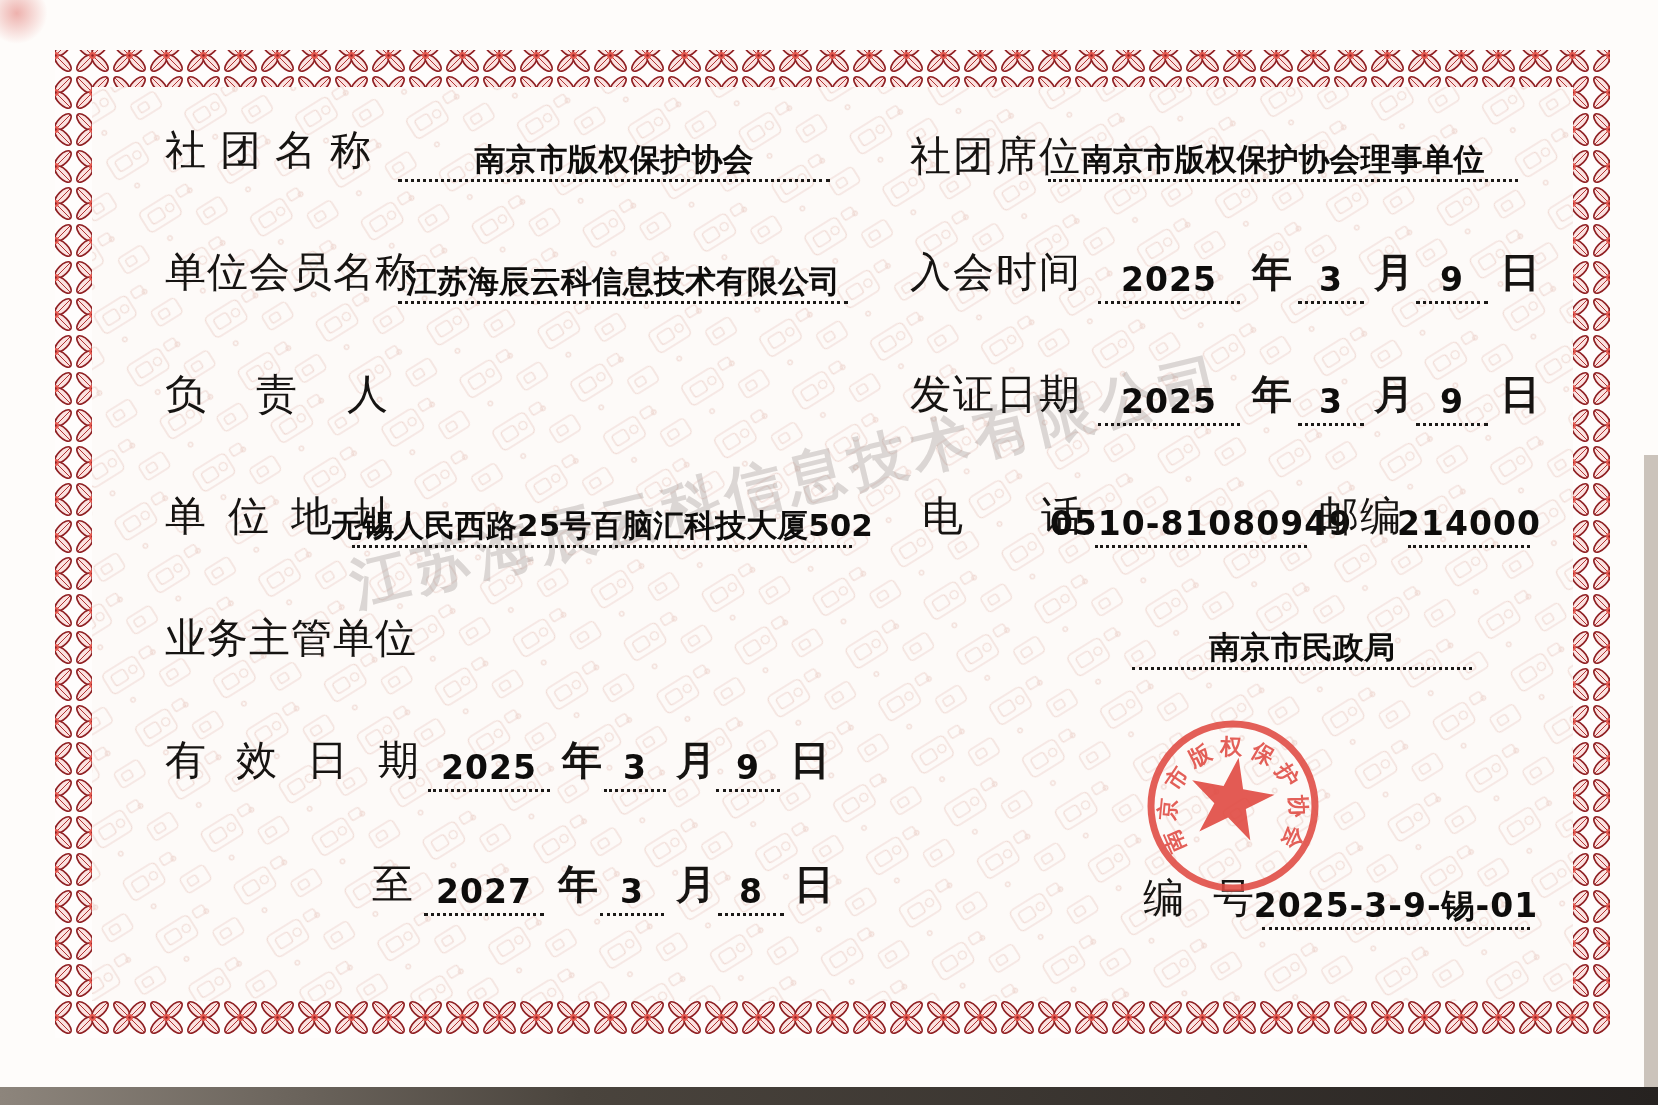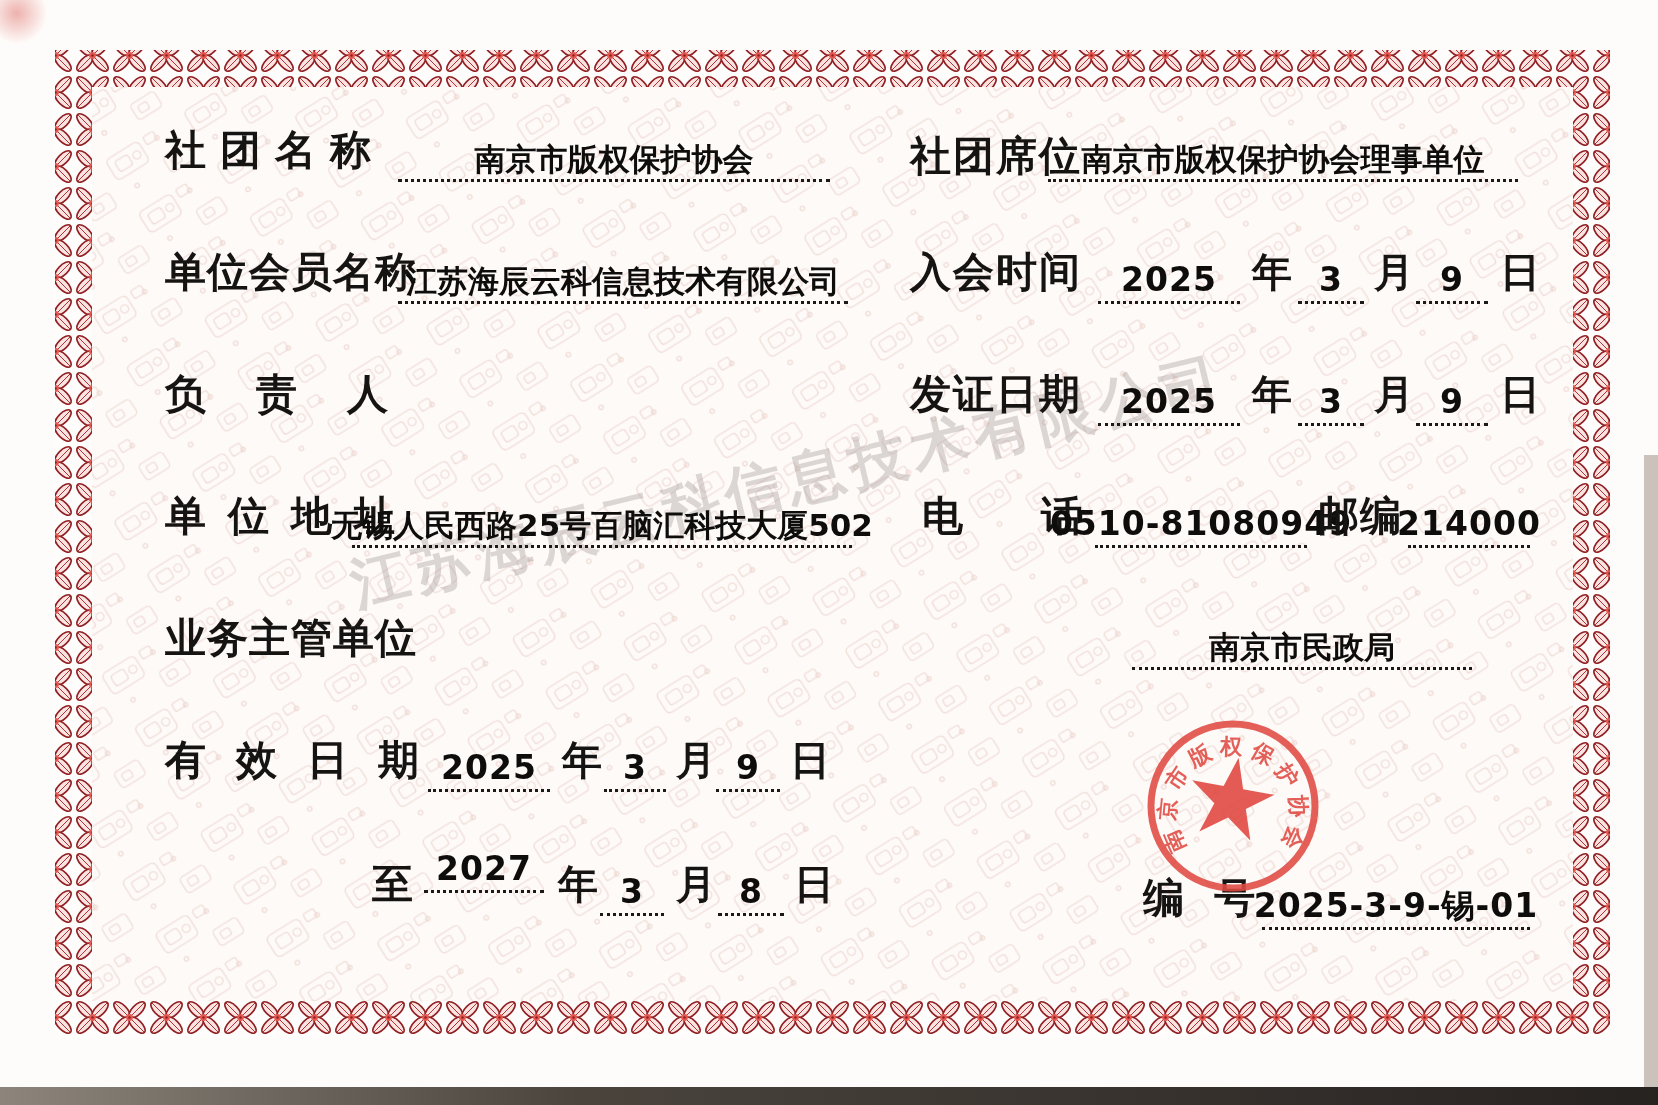--- a/index.html
+++ b/index.html
@@ -11,21 +11,21 @@
   .bg-layer{position:absolute;left:0;top:0;z-index:0;}
   .seal-layer{position:absolute;left:0;top:0;z-index:5;pointer-events:none;}
   .watermark{
     position:absolute;left:352px;top:548px;z-index:1;white-space:nowrap;
     font-family:"DejaVu Sans","Liberation Sans",sans-serif;font-weight:700;
     font-size:58px;letter-spacing:6px;color:rgba(141,131,128,0.30);
     transform:rotate(-13.5deg);transform-origin:0 50%;
   }
   .lbl{
     position:absolute;z-index:2;white-space:nowrap;
-    font-family:"DejaVu Serif","Liberation Serif",serif;font-weight:700;
+    font-family:"DejaVu Serif","Liberation Serif",serif;font-weight:400;
     font-size:41px;color:#161412;
   }
   .unit{
     position:absolute;z-index:2;white-space:nowrap;
     font-family:"DejaVu Serif","Liberation Serif",serif;font-weight:700;
     font-size:40px;color:#161412;
   }
   .vline{
     position:absolute;z-index:2;display:flex;justify-content:center;align-items:flex-end;
     border-bottom:3.5px dotted #1c1a18;height:62px;padding-bottom:3px;box-sizing:border-box;
@@ -124,21 +124,21 @@
   <div class="vline" style="left:604px;top:730px;width:62px">
     <span class="val val-num">3</span>
   </div>
   <div class="unit" style="left:676px;top:733px">月</div>
   <div class="vline" style="left:716px;top:730px;width:64px">
     <span class="val val-num">9</span>
   </div>
   <div class="unit" style="left:790px;top:733px">日</div>
 
   <div class="lbl" style="left:372px;top:857px">至</div>
-  <div class="vline" style="left:424px;top:831px;width:120px">
+  <div class="vline" style="left:424px;top:854px;width:120px">
     <span class="val val-num">2027</span>
   </div>
   <div class="unit" style="left:558px;top:857px">年</div>
   <div class="vline" style="left:600px;top:854px;width:64px">
     <span class="val val-num">3</span>
   </div>
   <div class="unit" style="left:676px;top:857px">月</div>
   <div class="vline" style="left:718px;top:854px;width:66px">
     <span class="val val-num">8</span>
   </div>

